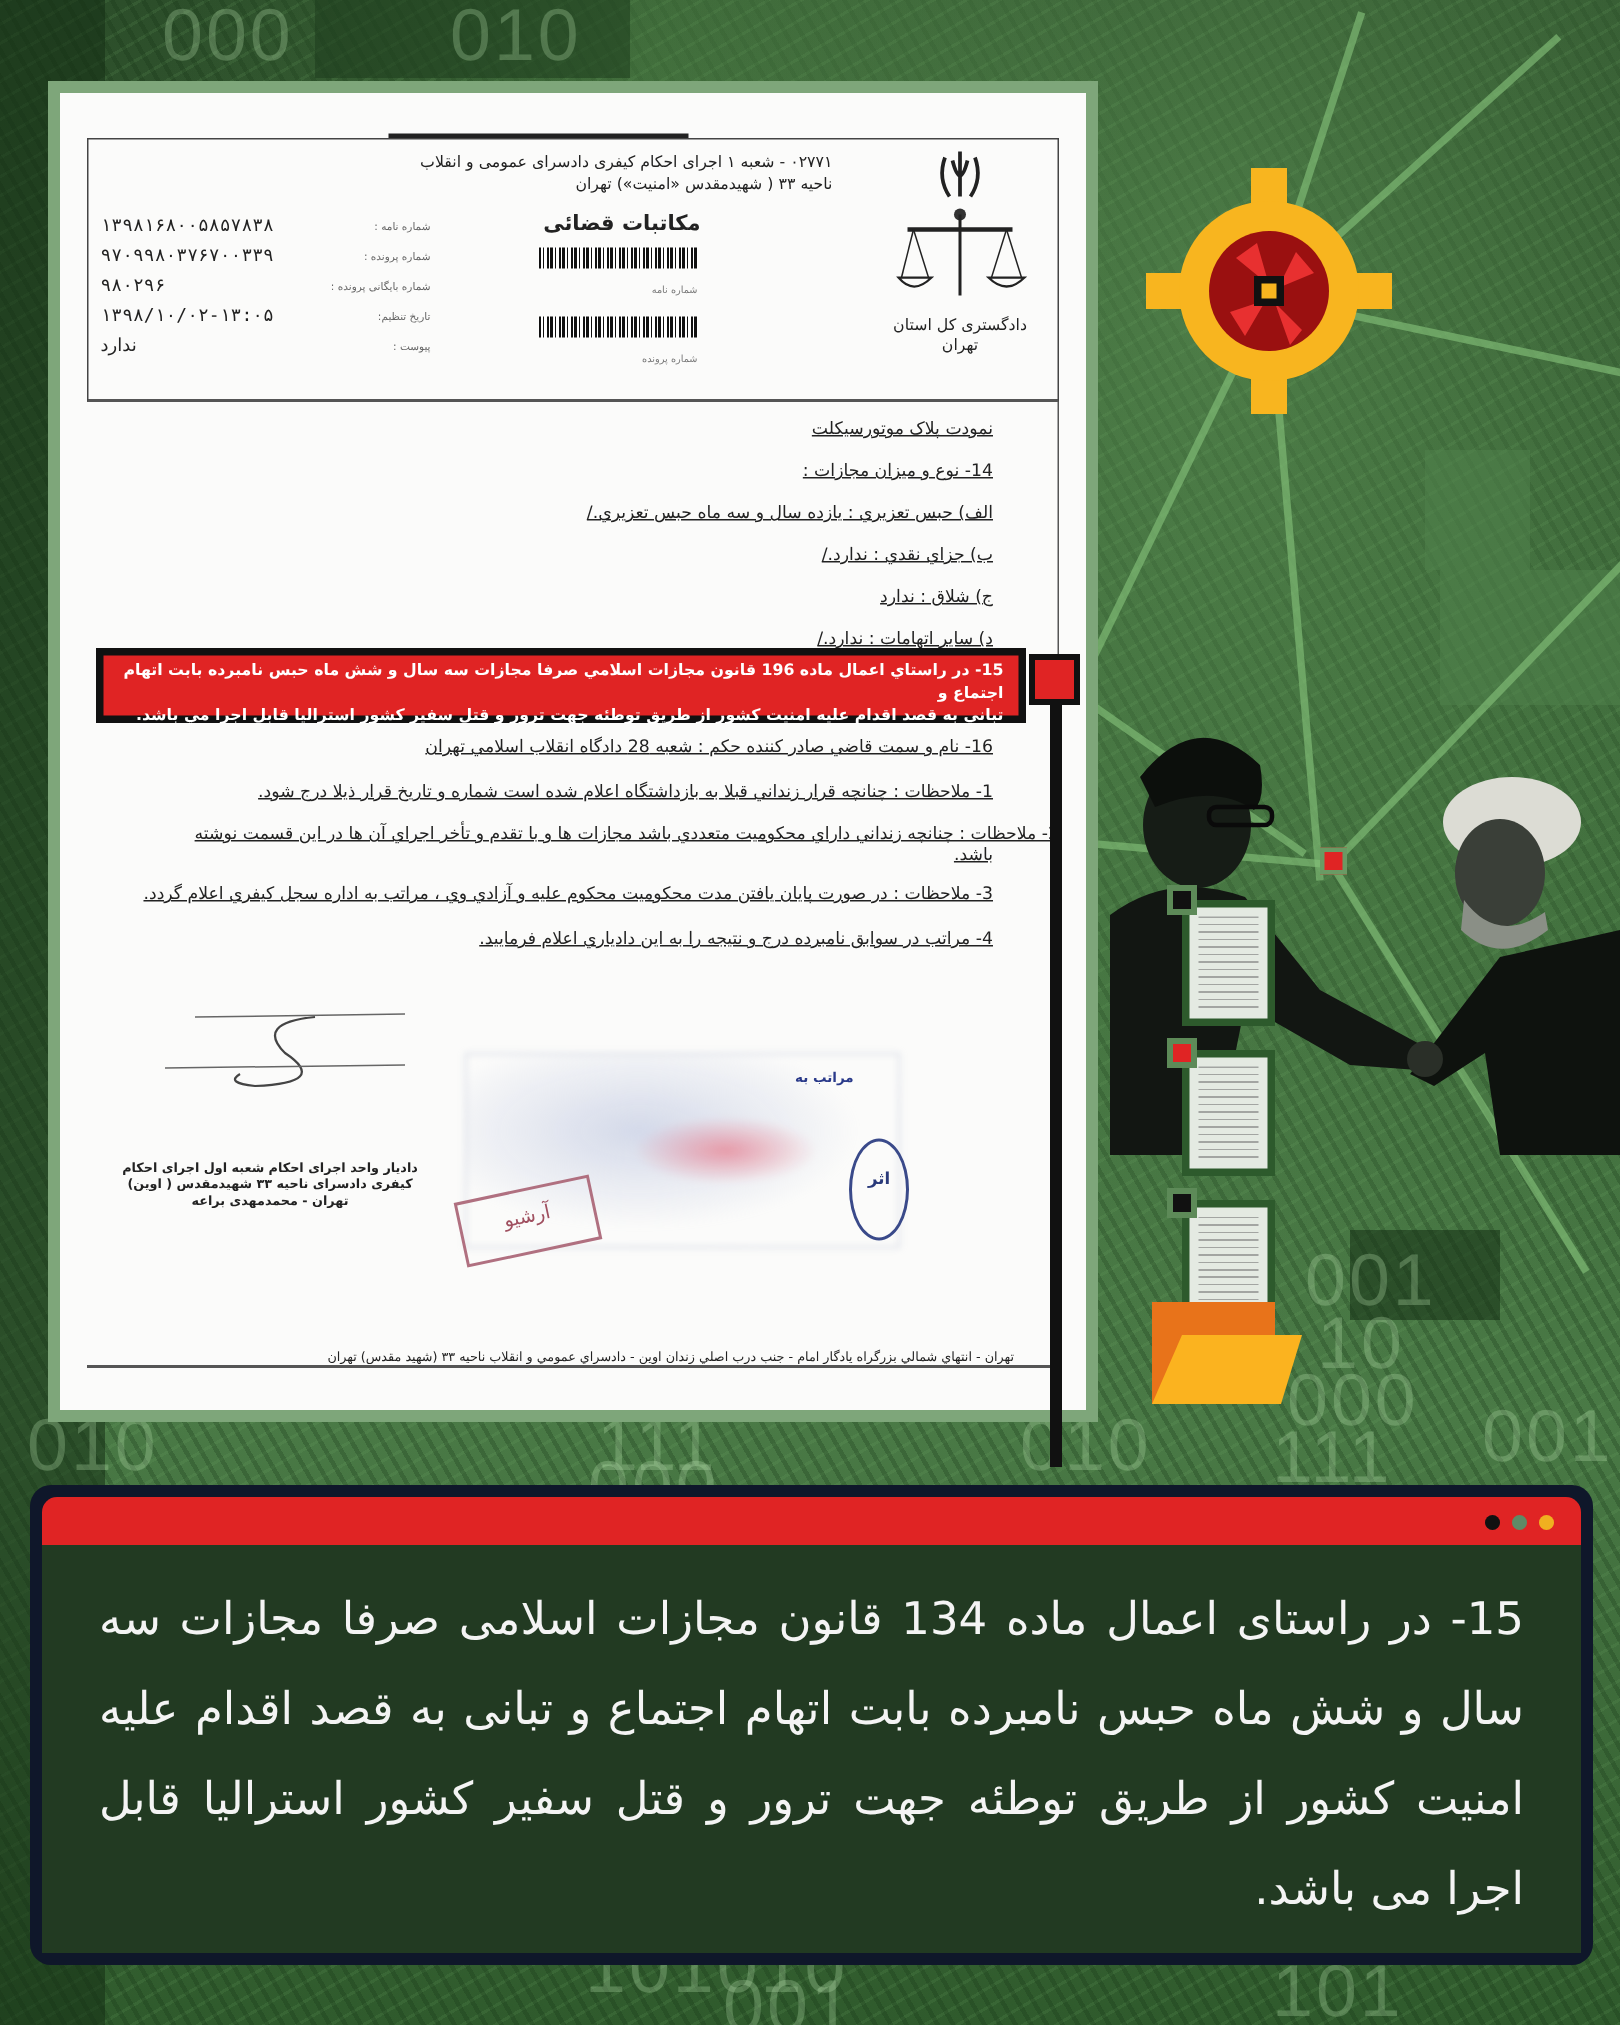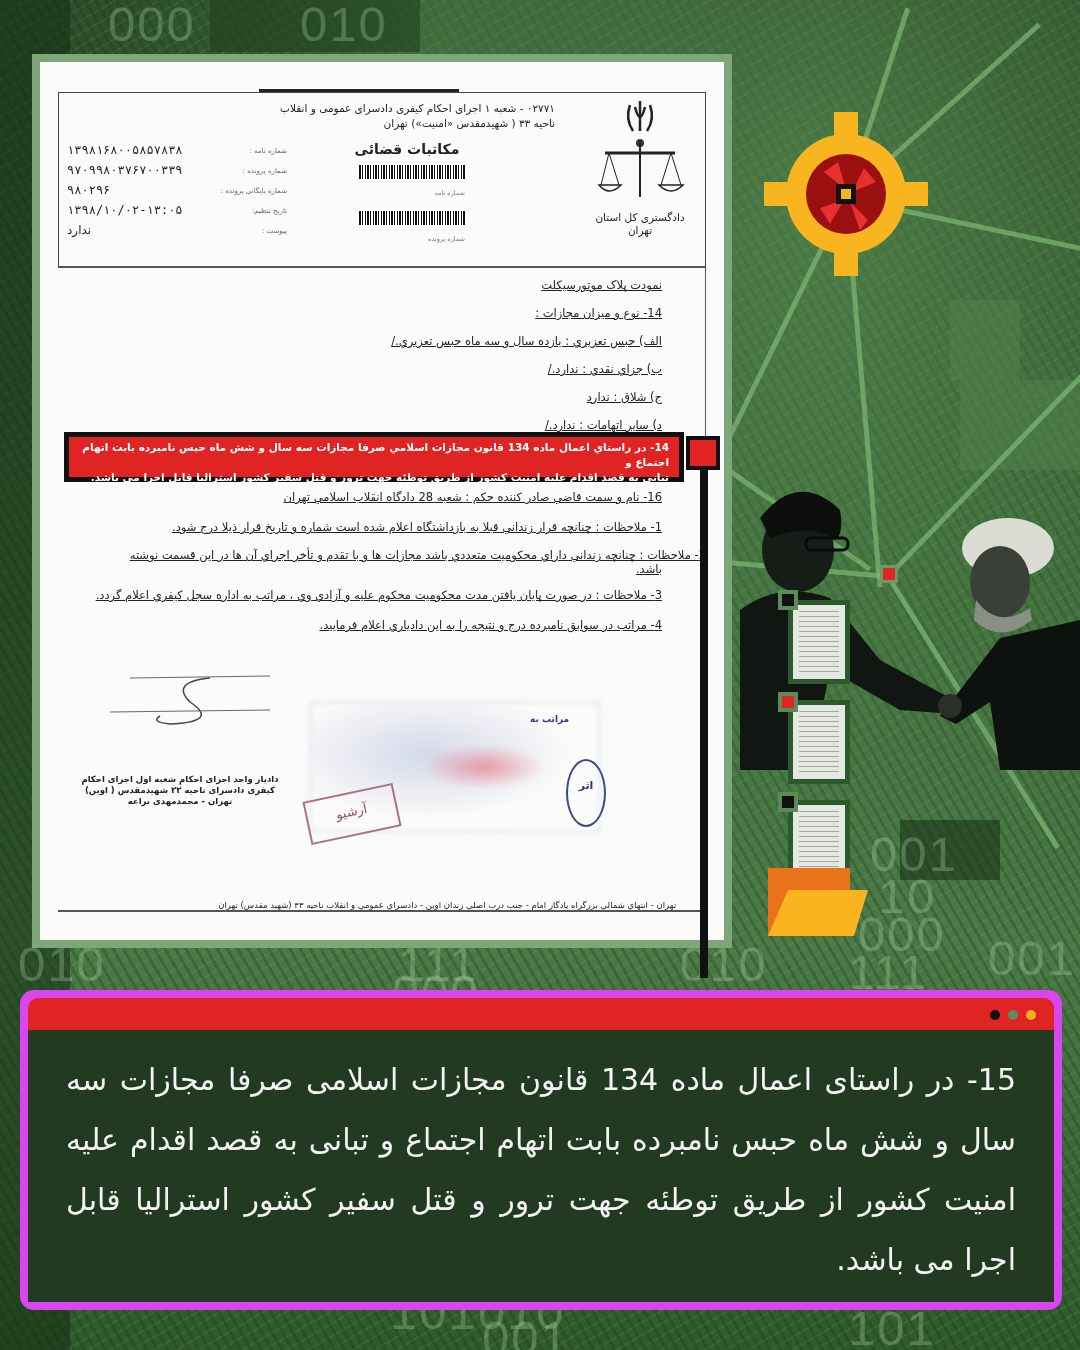--- a/index.html
+++ b/index.html
@@ -38,21 +38,21 @@
     position: absolute; left: 18px; right: 18px; top: 30px; height: 176px;
     border: 1.5px solid #444; border-bottom: 2px solid #555;
   }
   .doc-header .topline {
     position: absolute; top: -4px; left: 200px; width: 200px; height: 3px; background: #222;
   }
   .hdr-branch { position: absolute; right: 150px; top: 8px; font-size: 10.5px; line-height: 15px; text-align: right; width: 340px; }
   .emblem { position: absolute; right: 10px; top: 4px; width: 110px; text-align: center; }
   .emblem-svg { display: block; margin: 0 auto; }
   .emblem-label { font-size: 10.5px; line-height: 13px; margin-top: 4px; }
-  .hdr-title { position: absolute; right: 238px; top: 48px; font-size: 14px; font-weight: bold; width: 120px; text-align: center; }
+  .hdr-title { position: absolute; right: 238px; top: 48px; font-size: 14px; font-weight: bold; width: 120px; }
   .barcode {
     position: absolute; width: 106px; height: 14px;
     background: repeating-linear-gradient(90deg, #111 0 2px, #fff 2px 3px, #111 3px 4px, #fff 4px 6px, #111 6px 7px, #fff 7px 8px);
   }
   .bc-cap { position: absolute; font-size: 6.5px; color: #777; width: 106px; text-align: right; }
   .meta-row { position: absolute; left: 8px; width: 220px; height: 20px; display: flex; justify-content: space-between; direction: rtl; }
   .meta-label { font-size: 7px; color: #666; padding-top: 4px; }
   .meta-val { font-size: 12px; letter-spacing: .5px; direction: ltr; font-family: "DejaVu Sans Mono", monospace; color: #222; }
 
   .doc-body { position: absolute; right: 62px; top: 210px; width: 600px; font-size: 11.5px; color: #222; }
@@ -91,21 +91,21 @@
   .folder { position: absolute; left: 768px; top: 868px; width: 100px; height: 70px; }
 
   .people {
     position: absolute; left: 740px; top: 470px; width: 340px; height: 300px;
   }
   .node-red { position: absolute; left: 880px; top: 565px; width: 18px; height: 18px; background: #e02424; border: 3px solid #6a9a64; }
 
   
   .caption-window {
     position: absolute; left: 20px; top: 990px; width: 1042px; height: 320px;
-    background: #d946ef; border-radius: 14px; padding: 8px;
+    background: #0f172a; border-radius: 14px; padding: 8px;
   }
   .caption-titlebar {
     position: relative; height: 32px; background: #e02424; border-radius: 10px 10px 0 0;
   }
   .dots { position: absolute; right: 18px; top: 12px; display: flex; gap: 8px; direction: ltr; }
   .dot { width: 10px; height: 10px; border-radius: 50%; }
   .caption-body {
     height: 272px; background: #223a22; direction: rtl;
     padding: 20px 38px 0 38px; color: #f4f4f4;
     font-family: "DejaVu Sans", sans-serif; font-size: 30px; line-height: 60px; text-align: justify;
@@ -271,21 +271,21 @@
 
       <div class="line" style="top:218px">16- نام و سمت قاضي صادر كننده حكم : شعبه 28 دادگاه انقلاب اسلامي تهران</div>
       <div class="line" style="top:248px">1- ملاحظات : چنانچه قرار زنداني قبلا به بازداشتگاه اعلام شده است شماره و تاريخ قرار ذيلا درج شود.</div>
       <div class="line" style="top:276px;right:-44px">2- ملاحظات : چنانچه زنداني داراي محكوميت متعددي باشد مجازات ها و با تقدم و تأخر اجراي آن ها در اين قسمت نوشته</div>
       <div class="line" style="top:290px">باشد.</div>
       <div class="line" style="top:316px">3- ملاحظات : در صورت پايان يافتن مدت محكوميت محكوم عليه و آزادي وي ، مراتب به اداره سجل كيفري اعلام گردد.</div>
       <div class="line" style="top:346px">4- مراتب در سوابق نامبرده درج و نتيجه را به اين دادياري اعلام فرماييد.</div>
     </div>
 
     <div class="highlight-box">
-      <div>14- در راستاي اعمال ماده 134 قانون مجازات اسلامي صرفا مجازات سه سال و شش ماه حبس نامبرده بابت اتهام اجتماع و</div>
+      <div>15- در راستاي اعمال ماده 196 قانون مجازات اسلامي صرفا مجازات سه سال و شش ماه حبس نامبرده بابت اتهام اجتماع و</div>
       <div>تباني به قصد اقدام عليه امنيت كشور از طريق توطئه جهت ترور و قتل سفير كشور استراليا قابل اجرا مي باشد.</div>
     </div>
 
     <svg class="signature" viewBox="0 0 170 60">
       <line x1="20" y1="6" x2="160" y2="4" stroke="#666" stroke-width="1"></line>
       <path d="M100 6 Q60 10 80 30 Q110 50 60 52 Q40 50 50 44" stroke="#444" stroke-width="1.5" fill="none"></path>
       <line x1="0" y1="40" x2="160" y2="38" stroke="#666" stroke-width="1"></line>
     </svg>
     <div class="sig-caption">دادیار واحد اجرای احکام شعبه اول اجرای احکام کیفری دادسرای ناحیه ۳۳ شهیدمقدس ( اوین) تهران - محمدمهدی براعه</div>
 

